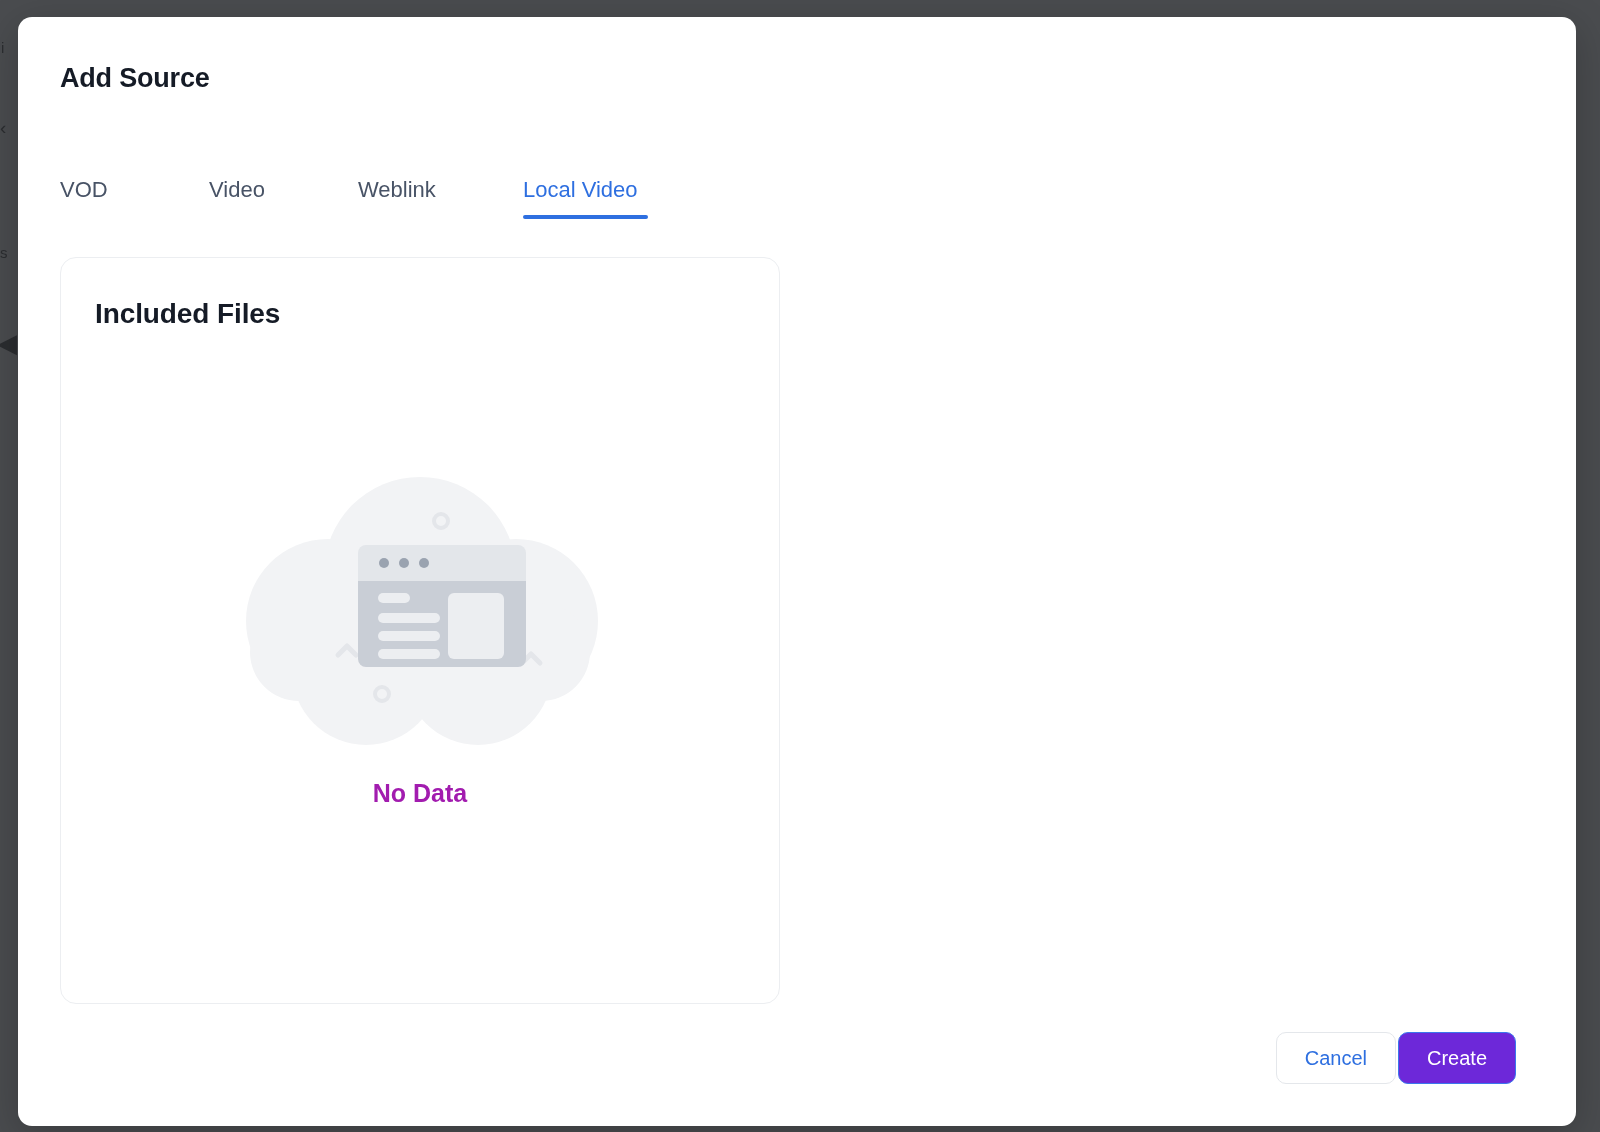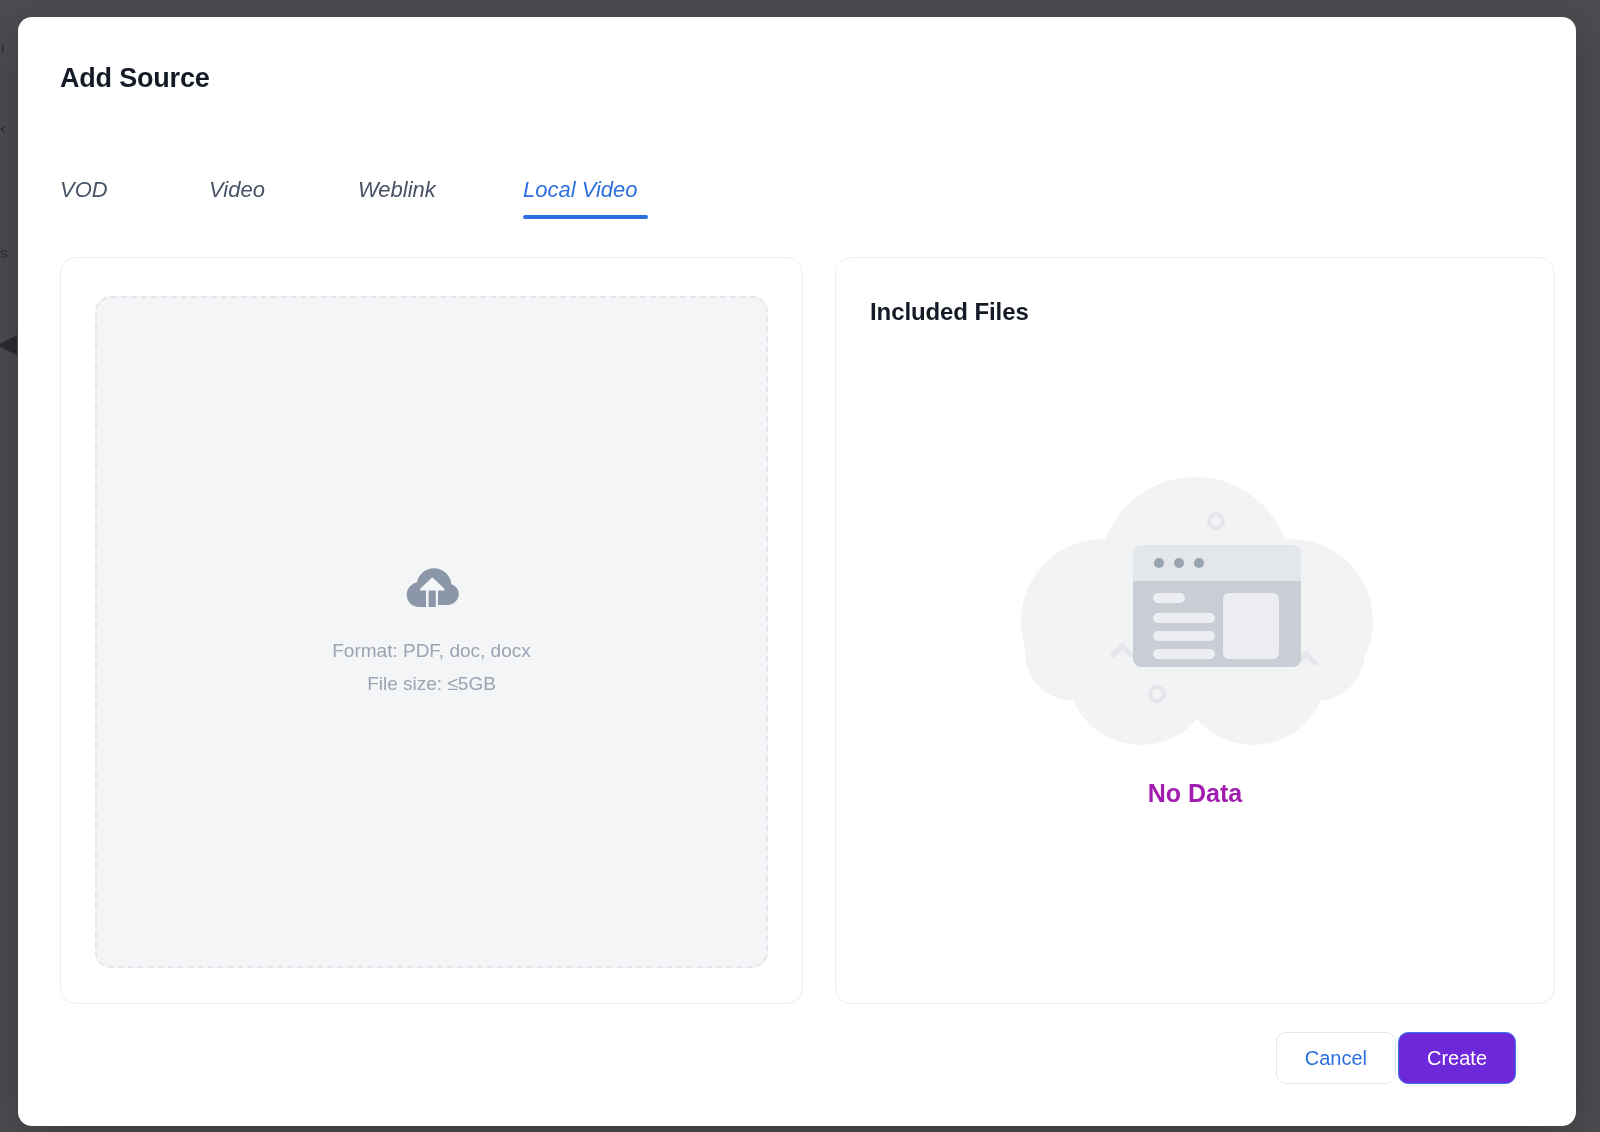--- a/index.html
+++ b/index.html
@@ -60,21 +60,20 @@
     letter-spacing: -0.2px;
   }
 
   
   .tabs {
     position: absolute;
     left: 42px;
     top: 160px;
     display: flex;
     align-items: flex-start;
-    font-style: italic;
   }
   .tab {
     position: relative;
     font-size: 22px;
     color: #485366;
     padding: 0 0 16px 0;
     cursor: pointer;
     white-space: nowrap;
   }
   .tab + .tab { margin-left: 12px; }
@@ -131,21 +130,21 @@
     color: #9aa4b2;
     line-height: 1.72;
     text-align: center;
   }
 
   
   .included-title {
     position: absolute;
     left: 34px;
     top: 40px;
-    font-size: 24px;
+    font-size: 28px;
     font-weight: 700;
     color: #151b26;
     letter-spacing: -0.1px;
   }
 
   .empty-wrap {
     position: absolute;
     left: 0;
     top: 195px;
     width: 100%;
@@ -215,34 +214,20 @@
     <div class="tab" style="width:153px">
       <span>Weblink</span>
     </div>
     <div class="tab active" style="width:125px">
       <span>Local Video</span>
     </div>
   </div>
 
   <div class="panels">
 
-    <div class="card card-left">
-      <div class="dropzone">
-
-        <span class="upload-icon">
-          <svg width="56" height="46" viewBox="0 0 56 46" xmlns="http://www.w3.org/2000/svg">
-            <path fill="#8b96a8" d="M15.2 44c-6.9 0-12.5-5.5-12.5-12.3 0-6 4.4-11 10.2-12.1C14.6 11.4 21.6 5.3 30 5.3c9.1 0 16.6 7 17.4 15.9 4.3 1.3 7.4 5.2 7.4 9.9C54.8 37 49.7 42 43.4 42H34V27.6h5.6c1 0 1.5-1.2.8-1.9L29.1 14.9a1.1 1.1 0 0 0-1.6 0L16.2 25.7c-.7.7-.2 1.9.8 1.9H22V44H15.2z"></path>
-            <path fill="#8b96a8" d="M24.6 27.6h7.2V44h-7.2z"></path>
-          </svg>
-        </span>
-
-        <div class="dz-line">Format: PDF, doc, docx</div>
-        <div class="dz-line">File size: ≤5GB</div>
-      </div>
-    </div>
 
     <div class="card card-right">
       <div class="included-title">Included Files</div>
 
       <div class="empty-wrap">
         <span>
           <svg width="400" height="300" viewBox="0 0 400 300" xmlns="http://www.w3.org/2000/svg">
 
             <g fill="#f2f3f5">
               <circle cx="200" cy="120" r="96"></circle>

